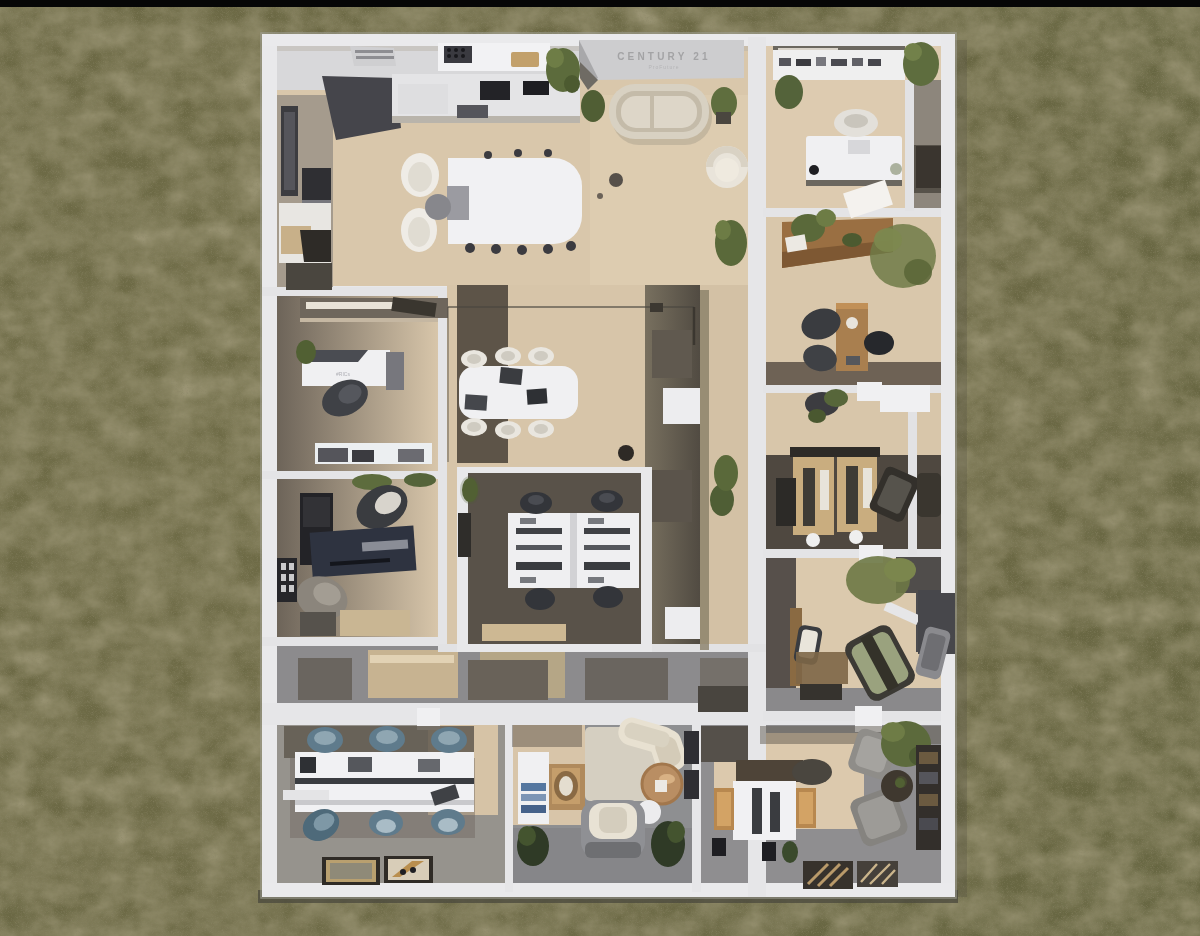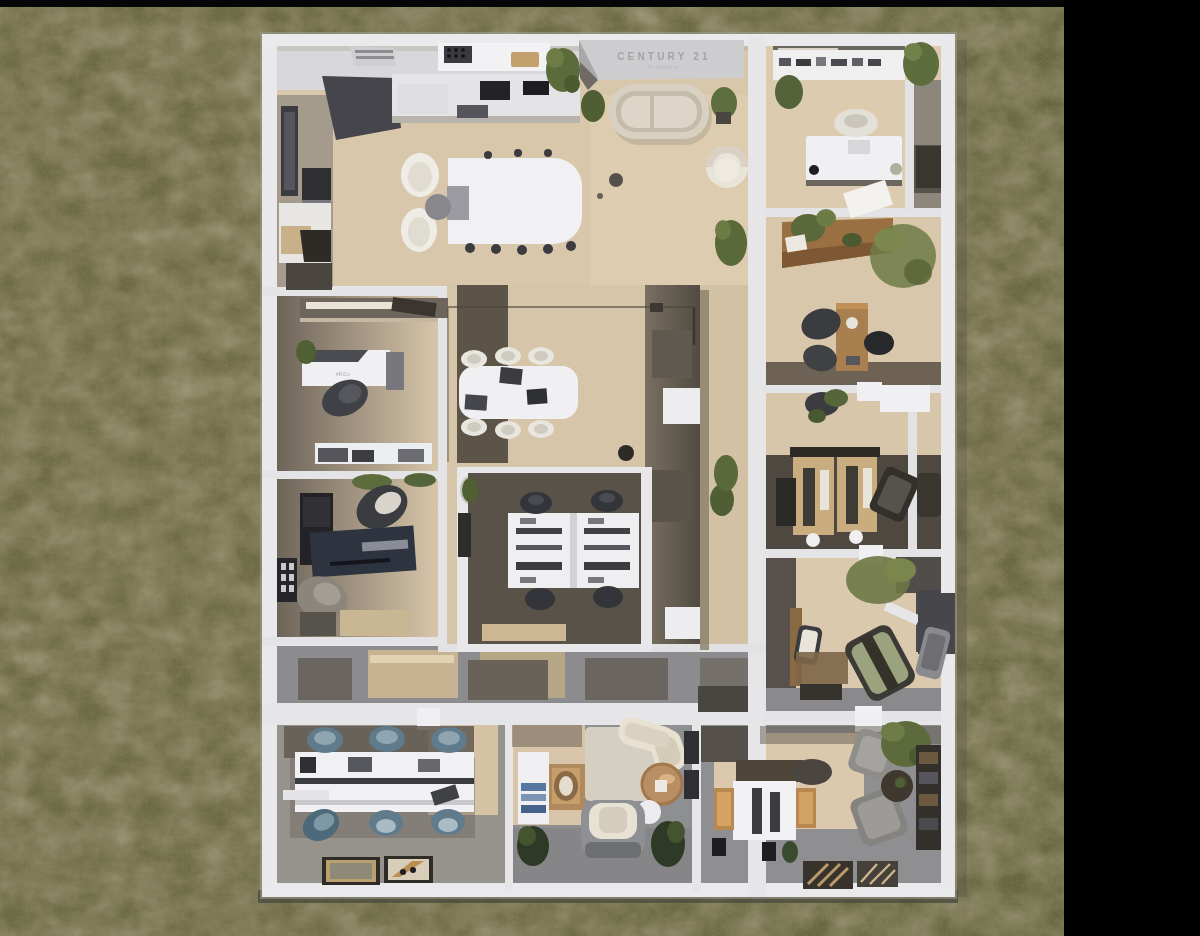--- a/index.html
+++ b/index.html
@@ -1,16 +1,16 @@
 <!DOCTYPE html>
 <html><head>
 <meta charset="utf-8">
 <style>
 html,body{margin:0;padding:0;background:#000;}
-#stage{width:1064px;height:936px;position:relative;overflow:hidden;font-family:"Liberation Sans",sans-serif;}
+#stage{width:1200px;height:936px;position:relative;overflow:hidden;font-family:"Liberation Sans",sans-serif;}
 </style>
 </head>
 <body>
 <div id="stage">
 <svg width="1200" height="936" viewBox="0 0 1200 936">
 <defs>
 <filter id="speckCoarse" x="0" y="0" width="100%" height="100%">
  <feTurbulence type="fractalNoise" baseFrequency="0.03 0.04" numOctaves="5" seed="4"></feTurbulence>
  <feColorMatrix type="matrix" values="0 0 0 0 0.36  0 0 0 0 0.33  0 0 0 0 0.20  0 0 0.9 0.9 -0.5"></feColorMatrix>
 </filter>

